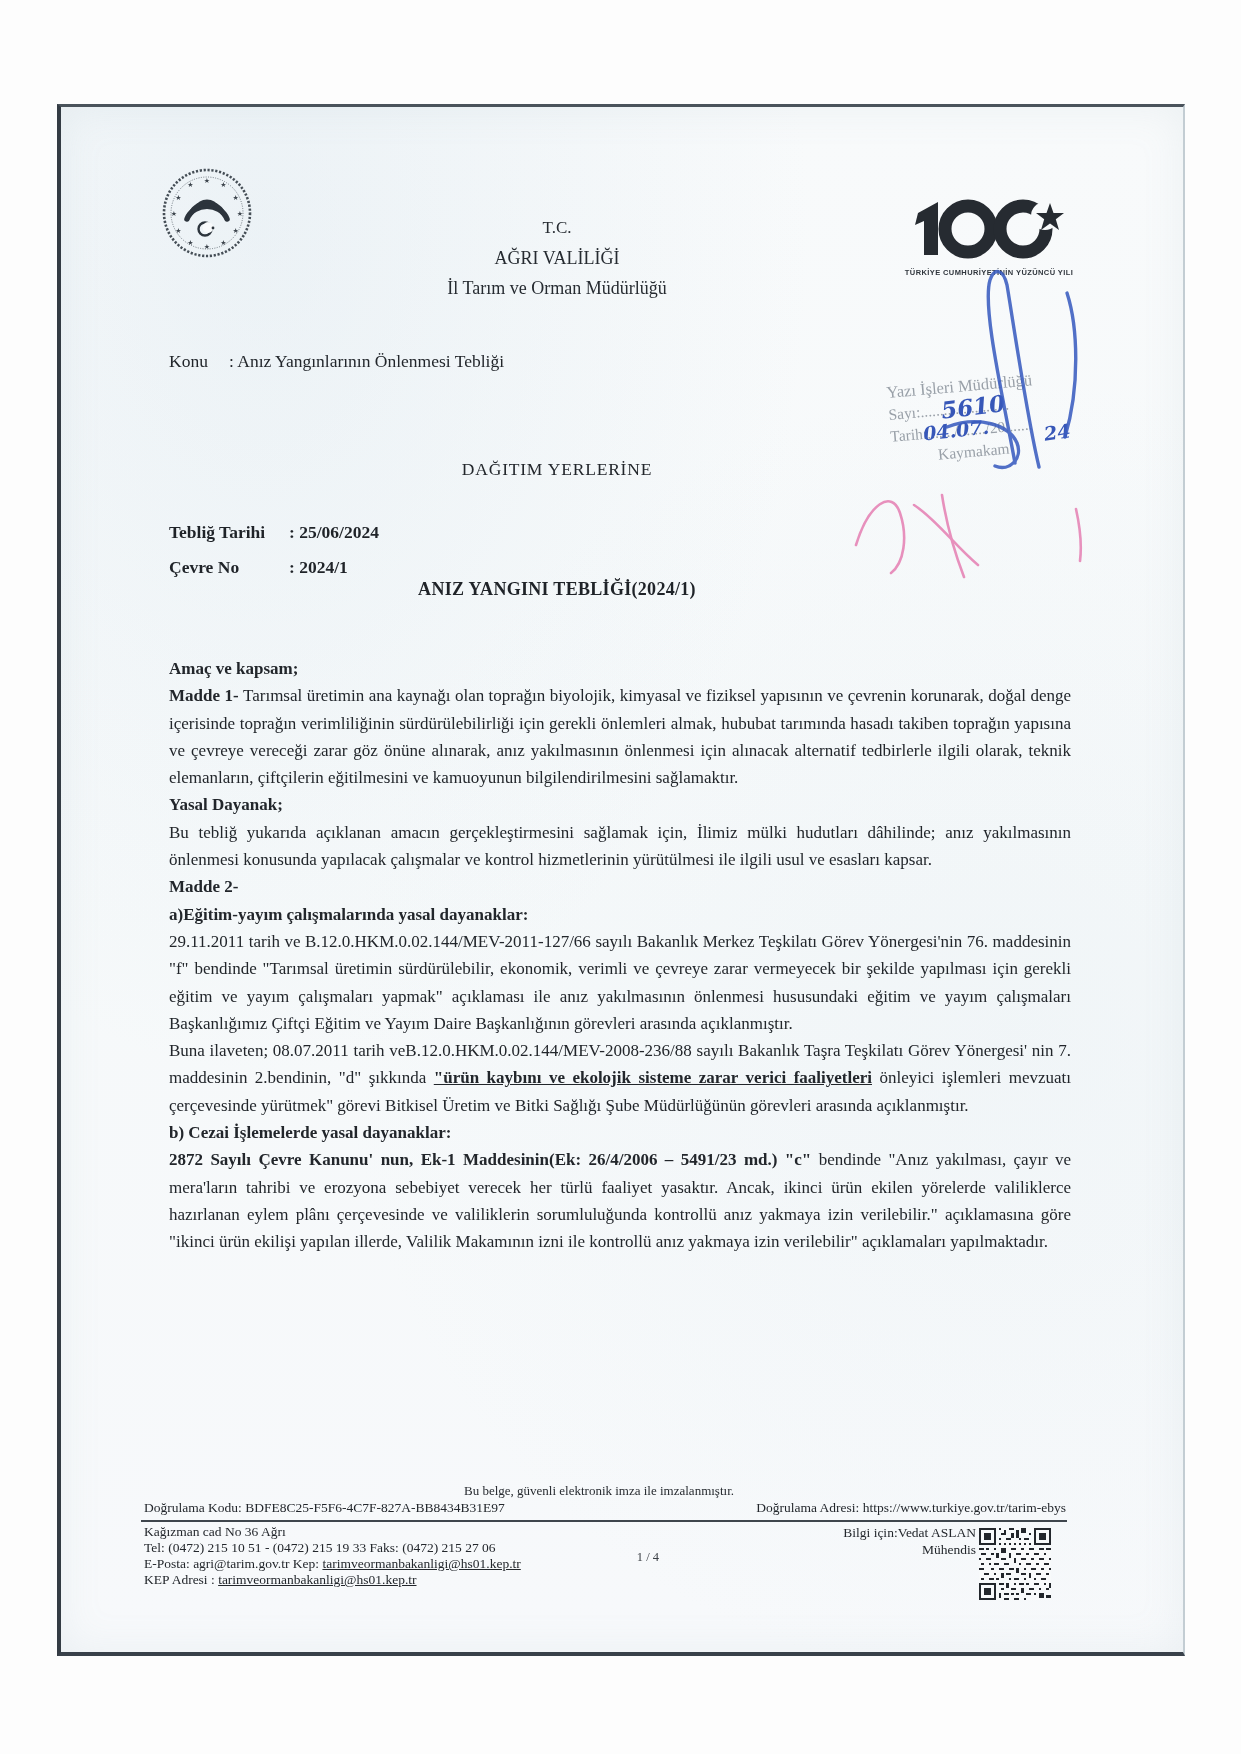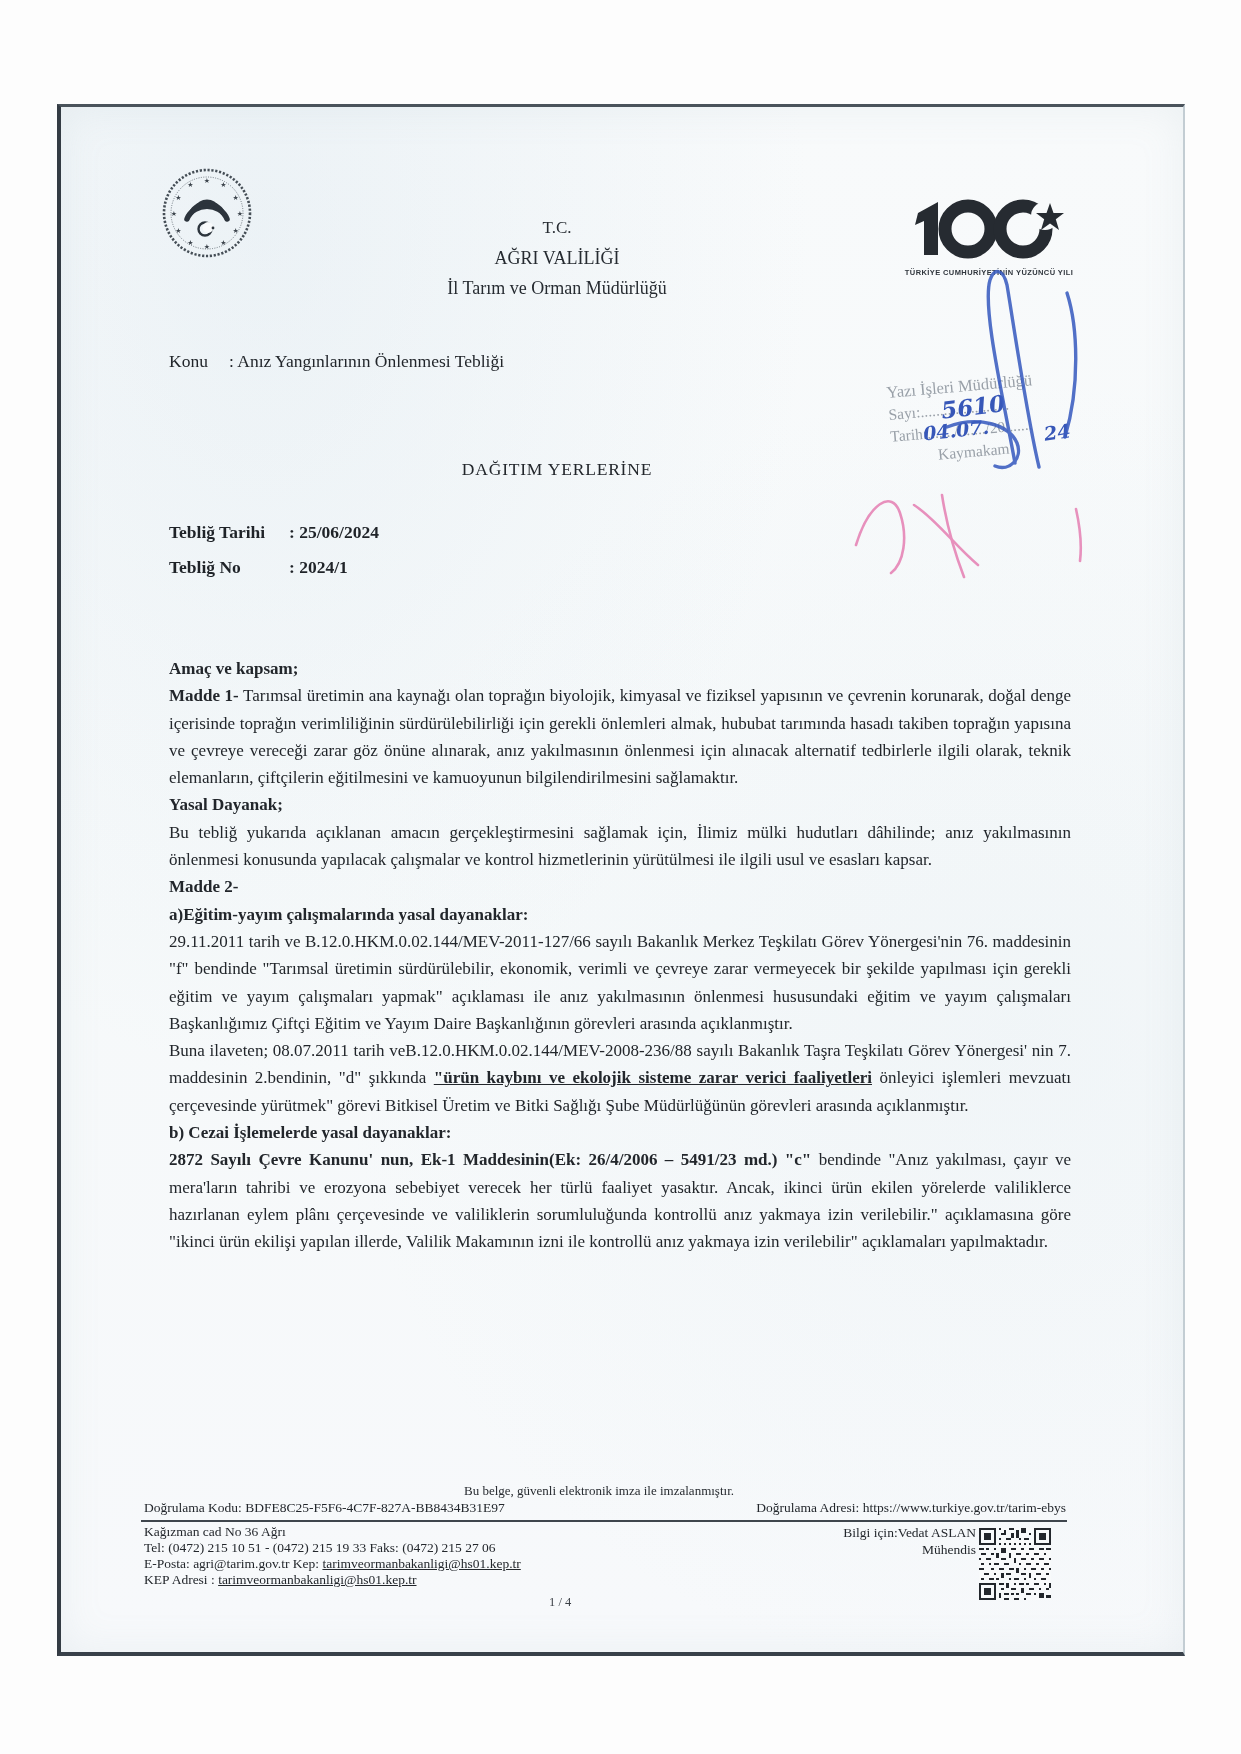--- a/index.html
+++ b/index.html
@@ -55,21 +55,21 @@
   .body-text p{margin:0;}
 
   
   .f-signed{left:238px;top:1376px;width:600px;text-align:center;font-size:13px;color:#272b30;}
   .f-verify{left:83px;top:1393px;width:922px;display:flex;justify-content:space-between;
             font-size:13.5px;color:#23272c;}
   .f-rule{left:80px;top:1413px;width:926px;border-top:2px solid #3f464d;height:0;}
   .f-address{left:83px;top:1417px;font-size:13.5px;line-height:16px;color:#23272c;}
   .f-contact{left:700px;top:1417px;width:215px;text-align:right;font-size:13.5px;
              line-height:17px;color:#23272c;}
-  .f-page{left:488px;top:1488px;width:110px;text-align:left;font-size:12.5px;color:#3a3f45;}
+  .f-page{left:488px;top:1443px;width:110px;text-align:right;font-size:12.5px;color:#3a3f45;}
 
   svg{display:block;}
 </style>
 </head>
 <body>
 
 <div class="canvas">
   <div class="page">
 
     <div class="abs" style="left:100px;top:56px;width:92px;height:96px;">
@@ -155,25 +155,26 @@
     </div>
 
     <div class="abs dagitim">DAĞITIM YERLERİNE</div>
 
     <div class="abs teblig">
       <div class="row">
         <span class="lbl">Tebliğ Tarihi</span>
         <span>: 25/06/2024</span>
       </div>
       <div class="row">
-        <span class="lbl">Tebliğ No</span>
+        <span class="lbl">Çevre No</span>
         <span>: 2024/1</span>
       </div>
     </div>
 
+    <div class="abs doc-title">ANIZ YANGINI TEBLİĞİ(2024/1)</div>
 
     <div class="abs body-text">
       <p><span style="font-weight: bold;">Amaç ve kapsam;</span></p>
       <p><span style="font-weight: bold;">Madde 1- </span><span>Tarımsal üretimin ana kaynağı olan toprağın biyolojik, kimyasal ve fiziksel yapısının ve çevrenin korunarak, doğal denge içerisinde toprağın verimliliğinin sürdürülebilirliği için gerekli önlemleri almak, hububat tarımında hasadı takiben toprağın yapısına ve çevreye vereceği zarar göz önüne alınarak, anız yakılmasının önlenmesi için alınacak alternatif tedbirlerle ilgili olarak, teknik elemanların, çiftçilerin eğitilmesini ve kamuoyunun bilgilendirilmesini sağlamaktır.</span></p>
       <p><span style="font-weight: bold;">Yasal Dayanak;</span></p>
       <p><span>Bu tebliğ yukarıda açıklanan amacın gerçekleştirmesini sağlamak için, İlimiz mülki hudutları dâhilinde; anız yakılmasının önlenmesi konusunda yapılacak çalışmalar ve kontrol hizmetlerinin yürütülmesi ile ilgili usul ve esasları kapsar.</span></p>
       <p><span style="font-weight: bold;">Madde 2-</span></p>
       <p><span style="font-weight: bold;">a)Eğitim-yayım çalışmalarında yasal dayanaklar:</span></p>
       <p><span> 29.11.2011 tarih ve B.12.0.HKM.0.02.144/MEV-2011-127/66 sayılı Bakanlık Merkez Teşkilatı Görev Yönergesi'nin 76. maddesinin "f" bendinde "Tarımsal üretimin sürdürülebilir, ekonomik, verimli ve çevreye zarar vermeyecek bir şekilde yapılması için gerekli eğitim ve yayım çalışmaları yapmak" açıklaması ile anız yakılmasının önlenmesi hususundaki eğitim ve yayım çalışmaları Başkanlığımız Çiftçi Eğitim ve Yayım Daire Başkanlığının görevleri arasında açıklanmıştır.</span></p>
       <p><span>Buna ilaveten; 08.07.2011 tarih veB.12.0.HKM.0.02.144/MEV-2008-236/88 sayılı Bakanlık Taşra Teşkilatı Görev Yönergesi' nin 7. maddesinin 2.bendinin, "d" şıkkında </span><span style="font-weight: bold; text-decoration: underline;">"ürün kaybını ve ekolojik sisteme zarar verici faaliyetleri</span><span> önleyici işlemleri mevzuatı çerçevesinde yürütmek" görevi Bitkisel Üretim ve Bitki Sağlığı Şube Müdürlüğünün görevleri arasında açıklanmıştır.</span></p>

